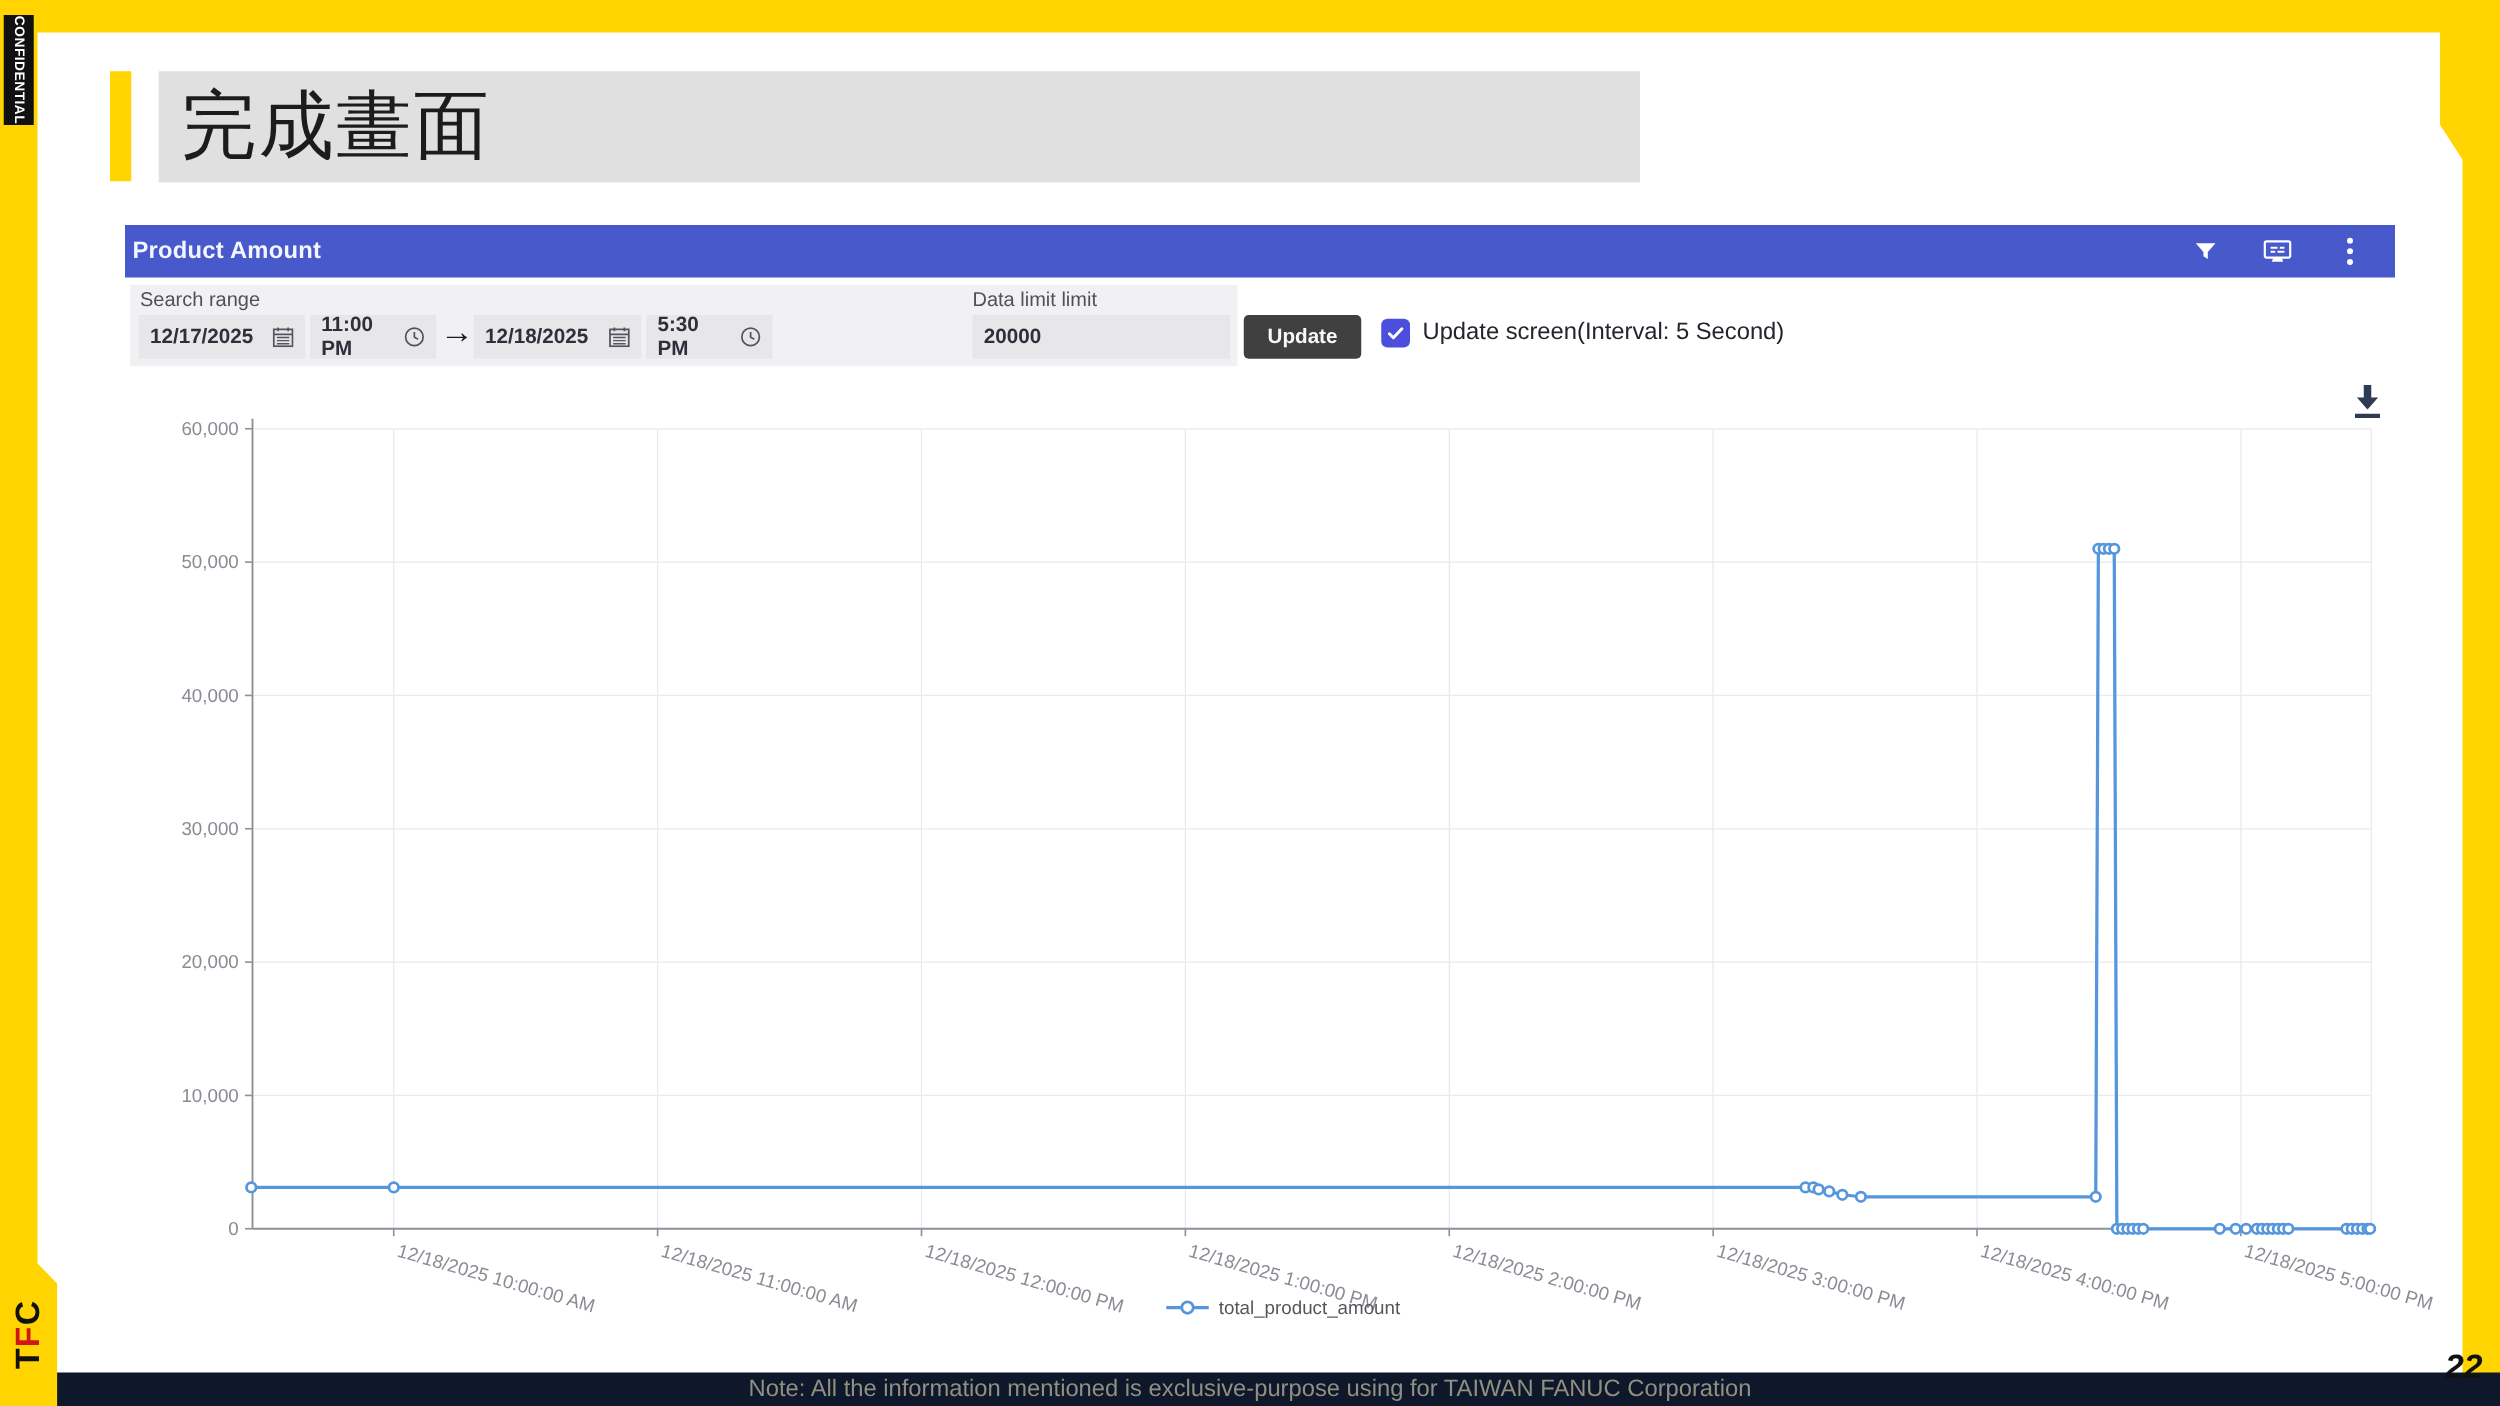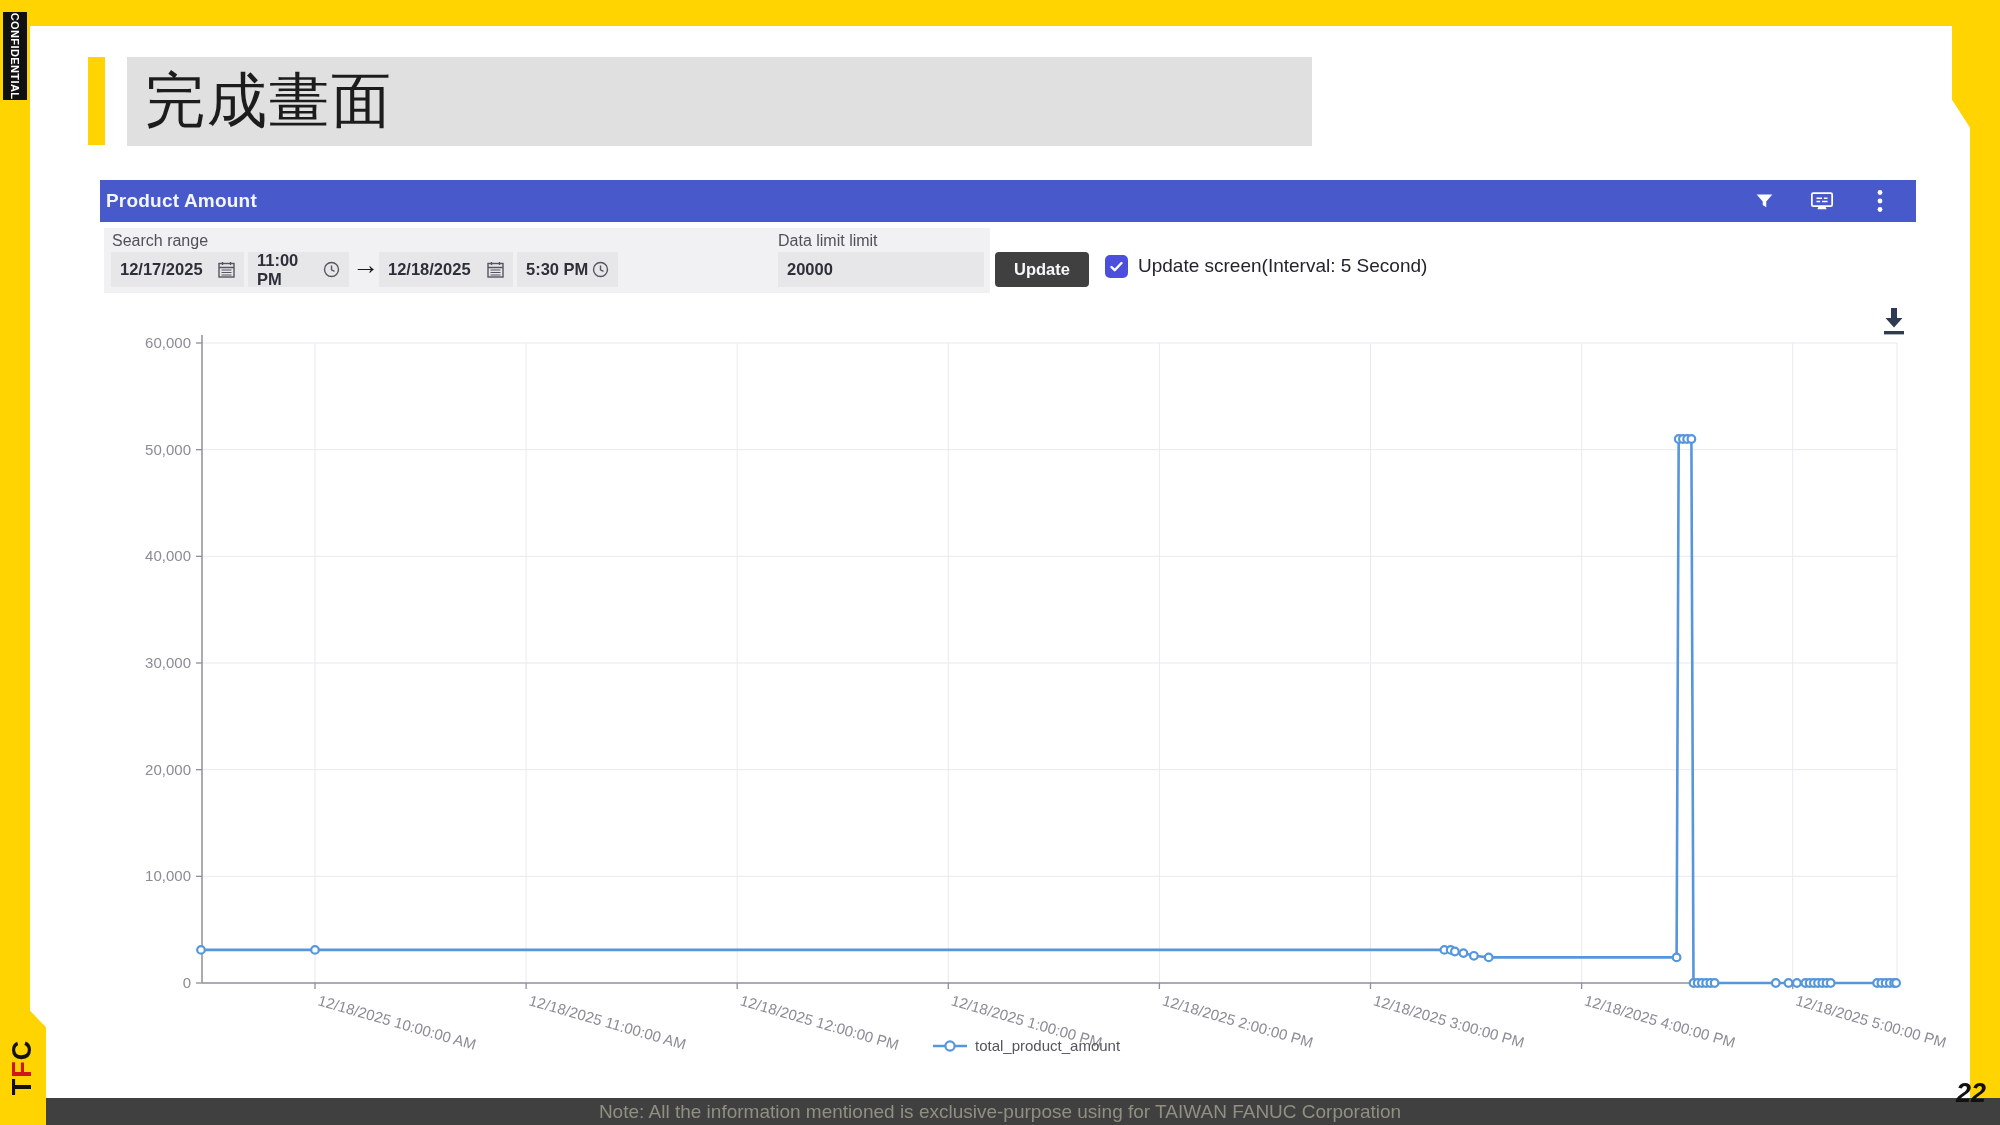--- a/index.html
+++ b/index.html
@@ -3,21 +3,21 @@
 <meta charset="utf-8">
 <style>
   * { margin:0; padding:0; box-sizing:border-box; }
   body { font-family:"Liberation Sans", sans-serif; background:#fff; }
   .stage { position:relative; width:2000px; height:1125px; overflow:hidden; background:#ffffff; }
 
   
   .band-top    { position:absolute; left:0; top:0; width:2000px; height:26px; background:#ffd400; z-index:30; }
   .strip-left  { position:absolute; left:0; top:0; width:30px; height:1125px; background:#ffd400; z-index:30; }
   .strip-right { position:absolute; left:1970px; top:0; width:30px; height:1125px; background:#ffd400; z-index:30; }
-  .bar-bottom  { position:absolute; left:0; top:1098px; width:2000px; height:27px; background:#404040; z-index:30;
+  .bar-bottom  { position:absolute; left:0; top:1098px; width:2000px; height:27px; background:#0f172a; z-index:30;
                  display:flex; align-items:center; justify-content:center; }
   .block-tr    { position:absolute; left:1952px; top:0; width:48px; height:128px; background:#ffd400; z-index:31;
                  clip-path:polygon(0 0,100% 0,100% 100%,38% 100%,0 78%); }
   .block-bl    { position:absolute; left:0; top:1010px; width:46px; height:115px; background:#ffd400; z-index:31;
                  clip-path:polygon(0 0,64% 0,100% 15%,100% 100%,0 100%); }
 
   .confidential { position:absolute; left:3px; top:12px; width:24px; height:88px; background:#111;
                   display:flex; align-items:center; justify-content:center; z-index:40; }
   .confidential span { transform:rotate(90deg); color:#fff; font-size:11px; font-weight:bold;
                        letter-spacing:.4px; white-space:nowrap; }
@@ -51,21 +51,21 @@
   .ctl-label { position:absolute; font-size:16px; color:#50505c; top:52px; }
   .lab-search { left:12px; }
   .lab-count  { left:678px; }
   .input { position:absolute; top:72px; height:35px; background:#e7e7ea; display:flex; align-items:center;
            padding:0 9px; font-size:16.5px; font-weight:600; color:#2f2f3a; }
   .input .val { flex:1; }
   .input svg { flex:none; }
   .in-date1 { left:11px;  width:133px; }
   .in-time1 { left:148px; width:101px;gap:12px; }
   .in-date2 { left:279px; width:134px; }
-  .in-time2 { left:417px; width:101px; }
+  .in-time2 { left:417px; width:101px;gap:10px; }
   .in-count { left:678px; width:206px; }
   .range-arrow { position:absolute; left:252px; top:70px; width:26px; font-size:27px; font-weight:bold; color:#1a1a1a; }
 
   .update-btn { position:absolute; left:895px; top:72px; width:94px; height:35px; background:#404040;
                 border:none; border-radius:4px; color:#f7f8fb; font-size:16.5px; font-weight:700;
                 font-family:"Liberation Sans",sans-serif; }
   .chk { position:absolute; left:1005px; top:75px; width:23px; height:23px; background:#4b4fdc; border-radius:5px;
          display:flex; align-items:center; justify-content:center; cursor:pointer; }
   .chk-label { position:absolute; left:1038px; top:75px; font-size:19px; color:#23242c; }
 

